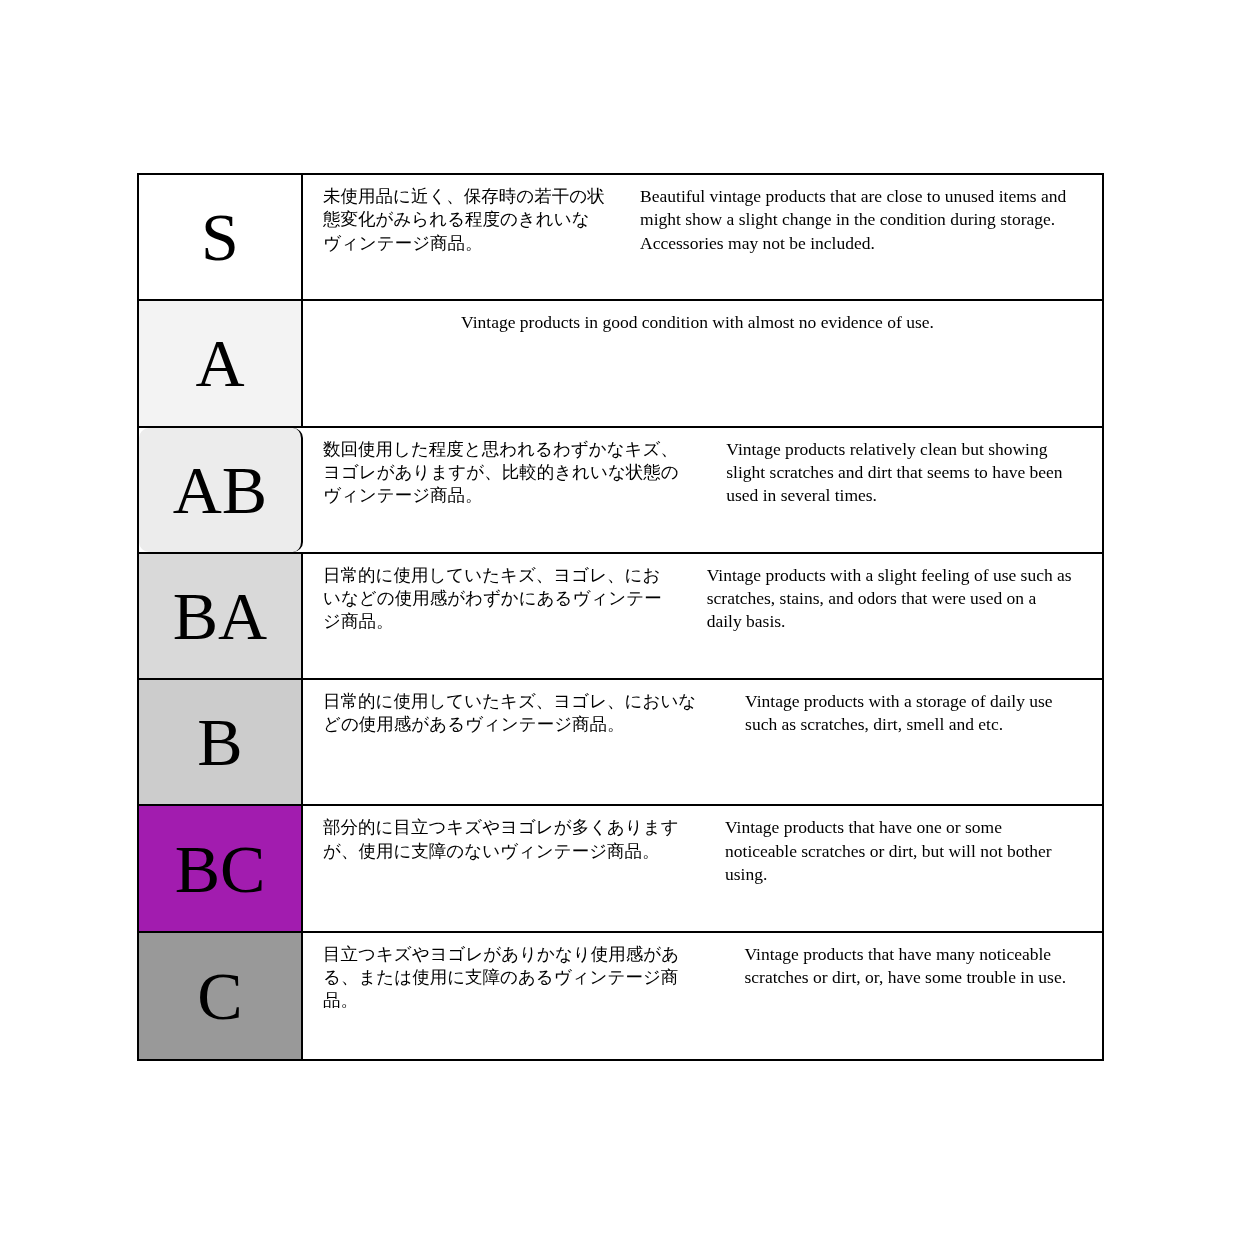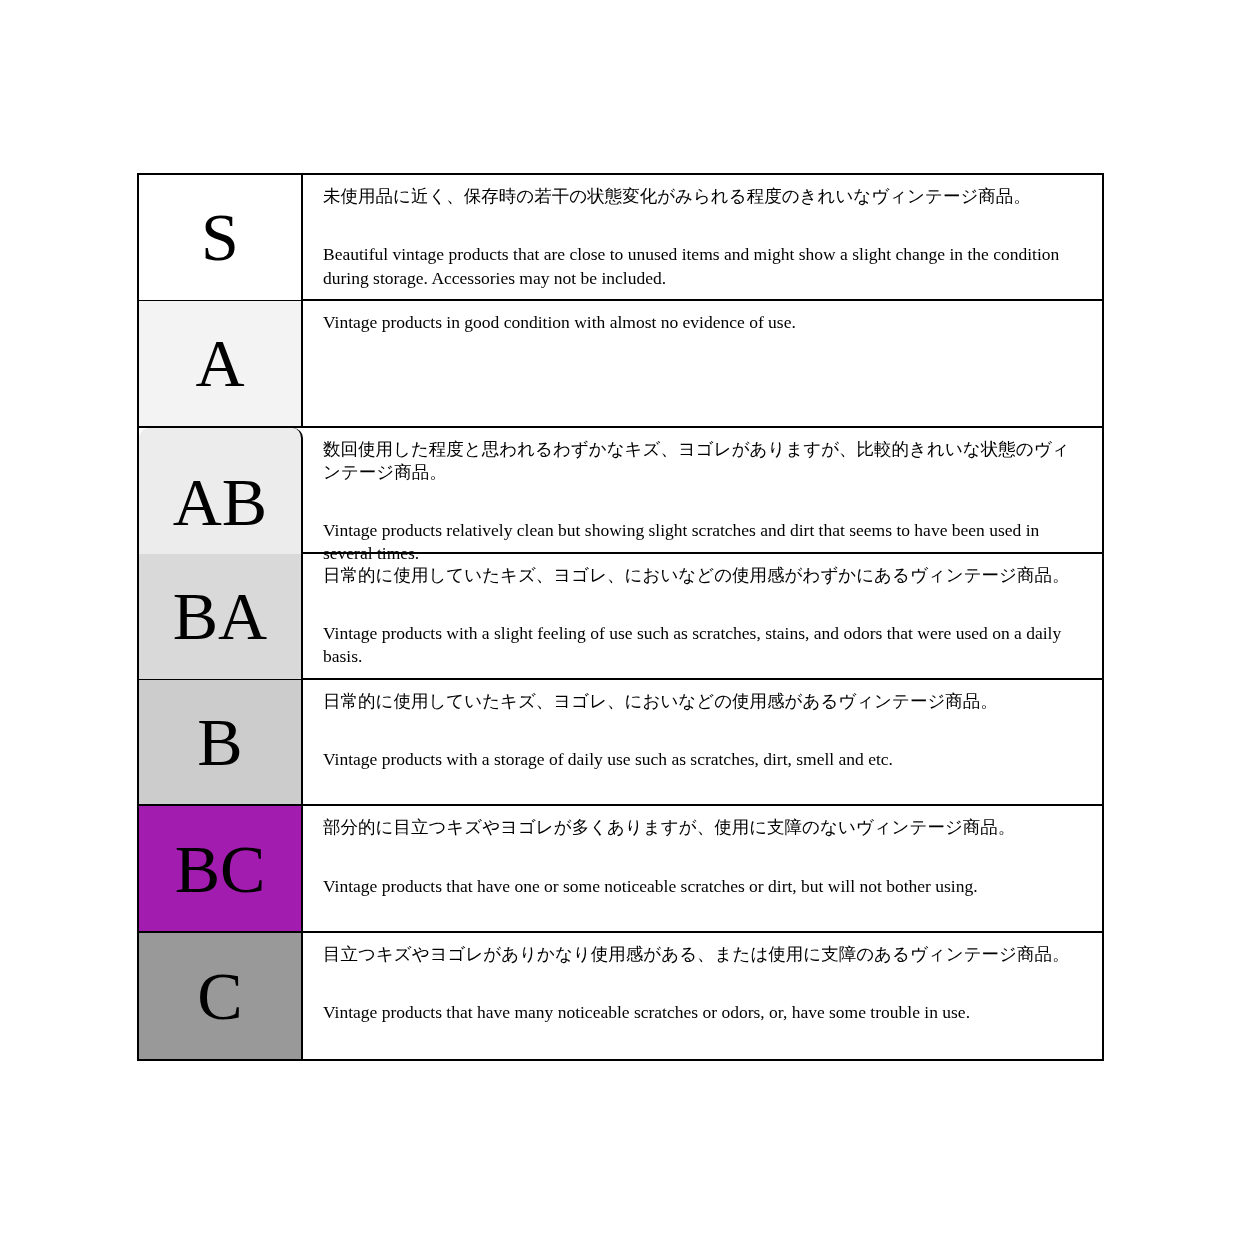--- a/index.html
+++ b/index.html
@@ -46,21 +46,22 @@
     box-sizing: border-box;
   }
   .grade-letter {
     font-size: 68px;
     line-height: 1;
     color: #000000;
     letter-spacing: 0px;
   }
   .description-cell {
     display: flex;
-    flex-direction: column;
+    flex-direction: row;
+    justify-content: center;
     padding: 10px 30px 10px 20px;
     box-sizing: border-box;
     gap: 35px;
   }
   .description-jp, .description-en {
     font-size: 17.5px;
     line-height: 1.33;
     color: #000000;
   }
 </style>
@@ -128,18 +129,18 @@
         <div class="description-en">Vintage products that have one or some noticeable scratches or dirt, but will not bother using.</div>
       </div>
     </div>
 
     <div class="grade-row">
       <div class="grade-cell" style="background-color: rgb(153, 153, 153);">
         <span class="grade-letter">C</span>
       </div>
       <div class="description-cell">
         <div class="description-jp">目立つキズやヨゴレがありかなり使用感がある、または使用に支障のあるヴィンテージ商品。</div>
-        <div class="description-en">Vintage products that have many noticeable scratches or odors, or, have some trouble in use.</div>
+        <div class="description-en">Vintage products that have many noticeable scratches or dirt, or, have some trouble in use.</div>
       </div>
     </div>
 
   </div>
 </div>
 
 </body></html>

